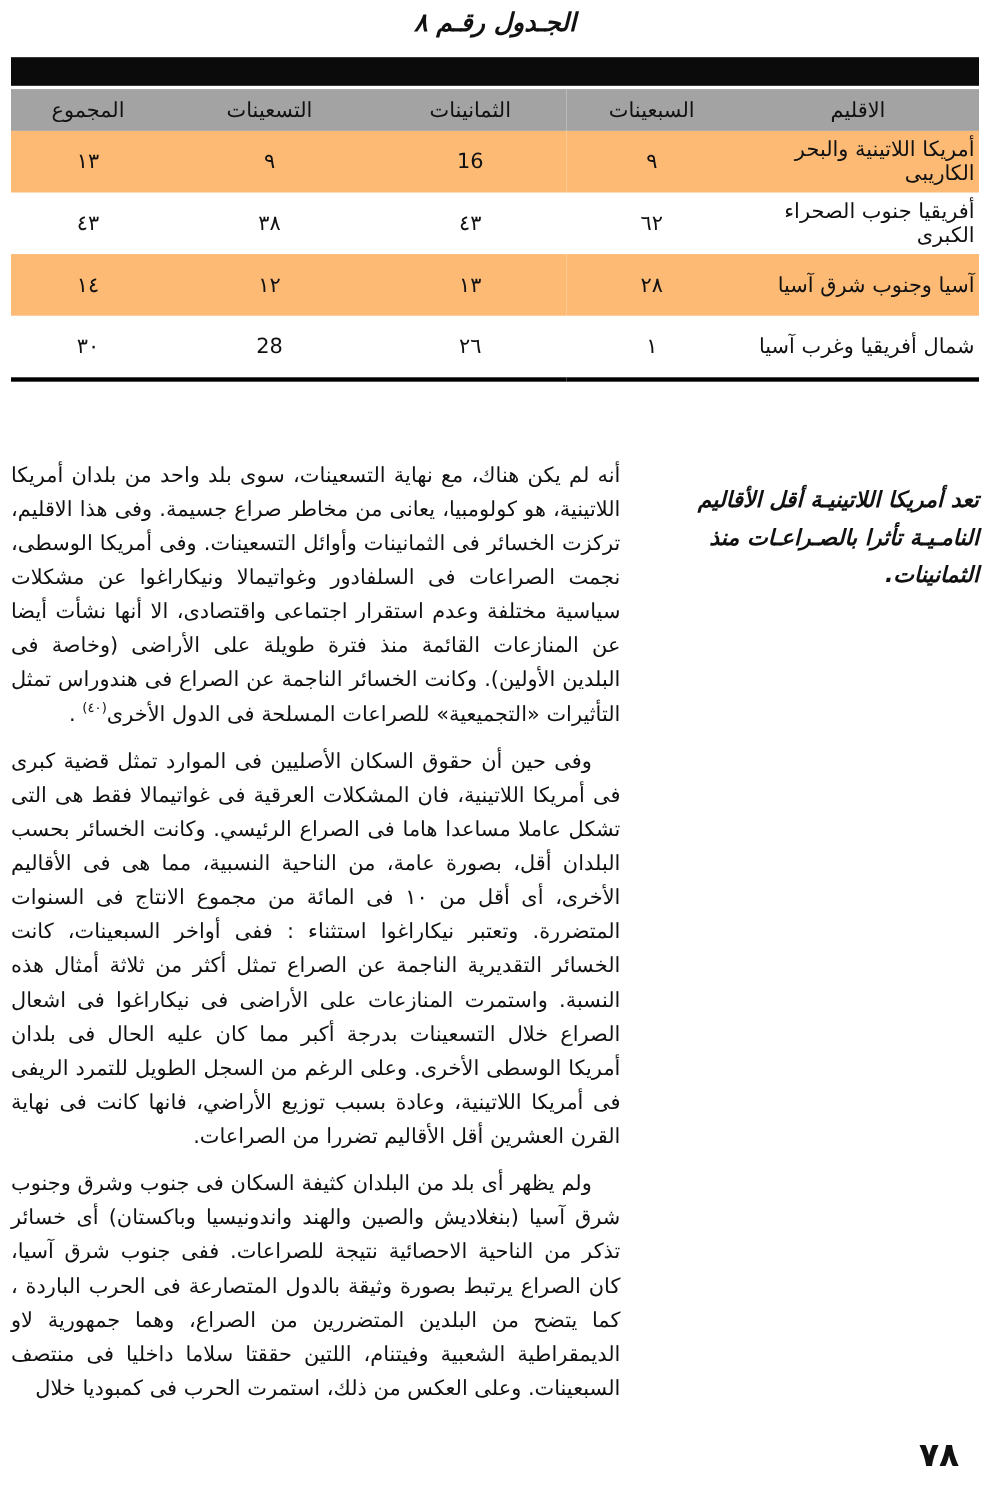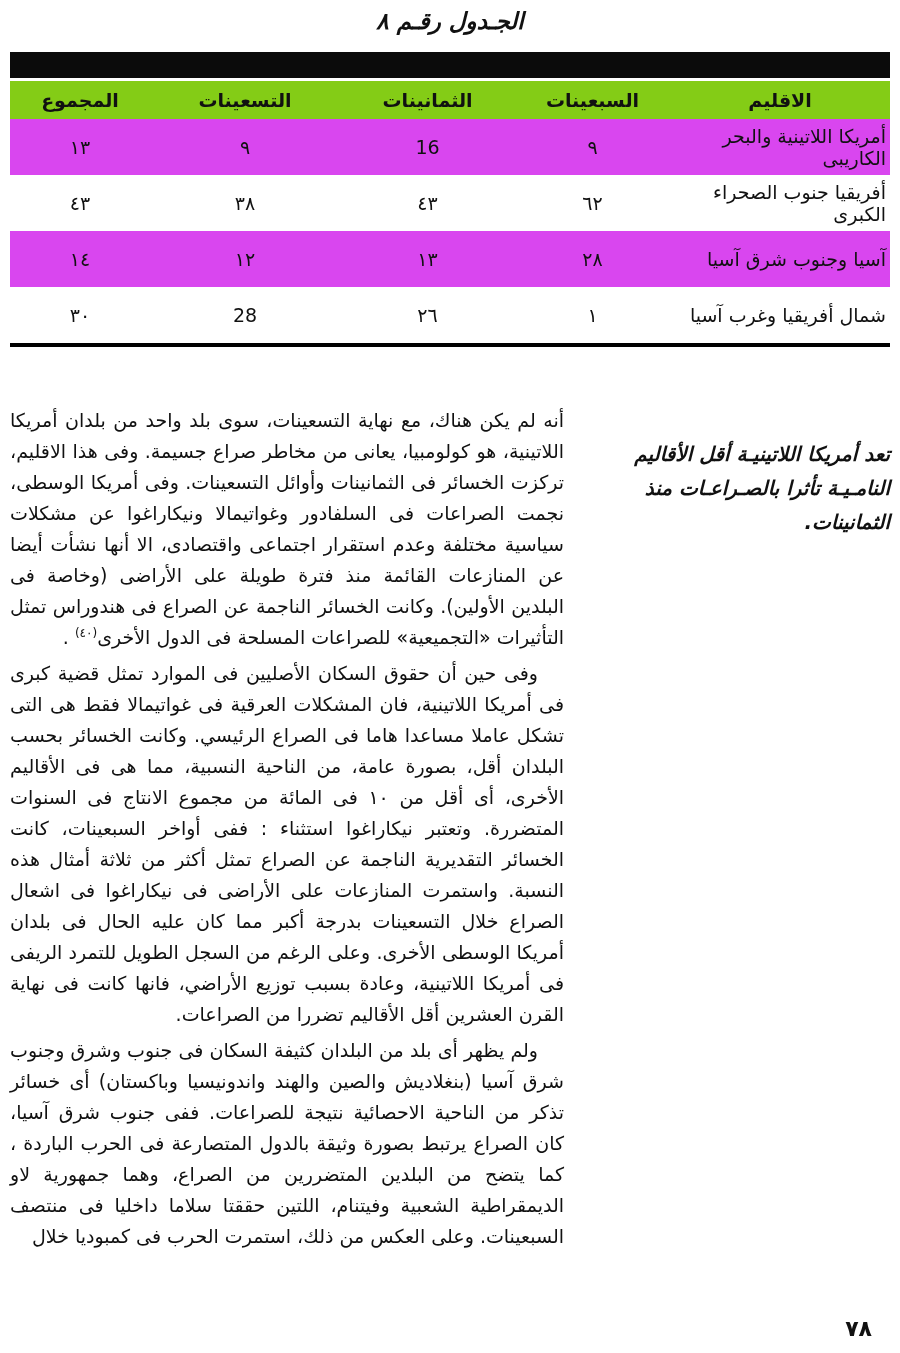--- a/index.html
+++ b/index.html
@@ -40,37 +40,37 @@
     background: #0b0b0b;
   }
   table.losses {
     width: 100%;
     border-collapse: collapse;
     margin-top: 3px;
     font-size: 19px;
     border-bottom: 4px solid #000;
   }
   table.losses th {
-    font-weight: bold;
-    background: #84cc16;
+    font-weight: normal;
+    background: #a3a3a3;
     height: 38px;
     padding: 0 4px;
   }
   table.losses td {
     height: 56px;
     padding: 0 4px;
   }
   .col-region { width: 220px; }
   .col-70s   { width: 155px; }
   .col-80s   { width: 175px; }
   .col-90s   { width: 190px; }
   .col-total { width: 140px; }
   th.region, td.region { padding-right: 6px; }
   th.num, td.num { text-align: center; }
-  tr.shade td { background: #d946ef; }
+  tr.shade td { background: #fdba74; }
   
   .content {
     display: flex;
     margin-top: 58px;
     gap: 48px;
   }
   .sidenote {
     width: 278px;
     flex: 0 0 278px;
     padding-top: 32px;
@@ -80,35 +80,35 @@
     line-height: 34px;
     text-align: right;
     box-sizing: border-box;
   }
   .maintext {
     flex: 1 1 auto;
     font-size: 19px;
     line-height: 31px;
     text-align: justify;
   }
-  .maintext p { margin: 0 0 5px 0; }
+  .maintext p { margin: 12px 0 5px 0; }
   .maintext p.indent { text-indent: 26px; }
   .footnote-sup {
     font-size: 12px;
     vertical-align: super;
     line-height: 0;
   }
   
   .pageno {
     position: absolute;
     bottom: 12px;
     left: 22px;  
     left: auto;
     right: 18px;
-    font-size: 22px;
+    font-size: 30px;
     font-weight: bold;
     letter-spacing: 2px;
   }
 </style>
 </head>
 <body>
 
 <div class="page">
 
   <div class="table-label">الجـدول رقـم ٨</div>

